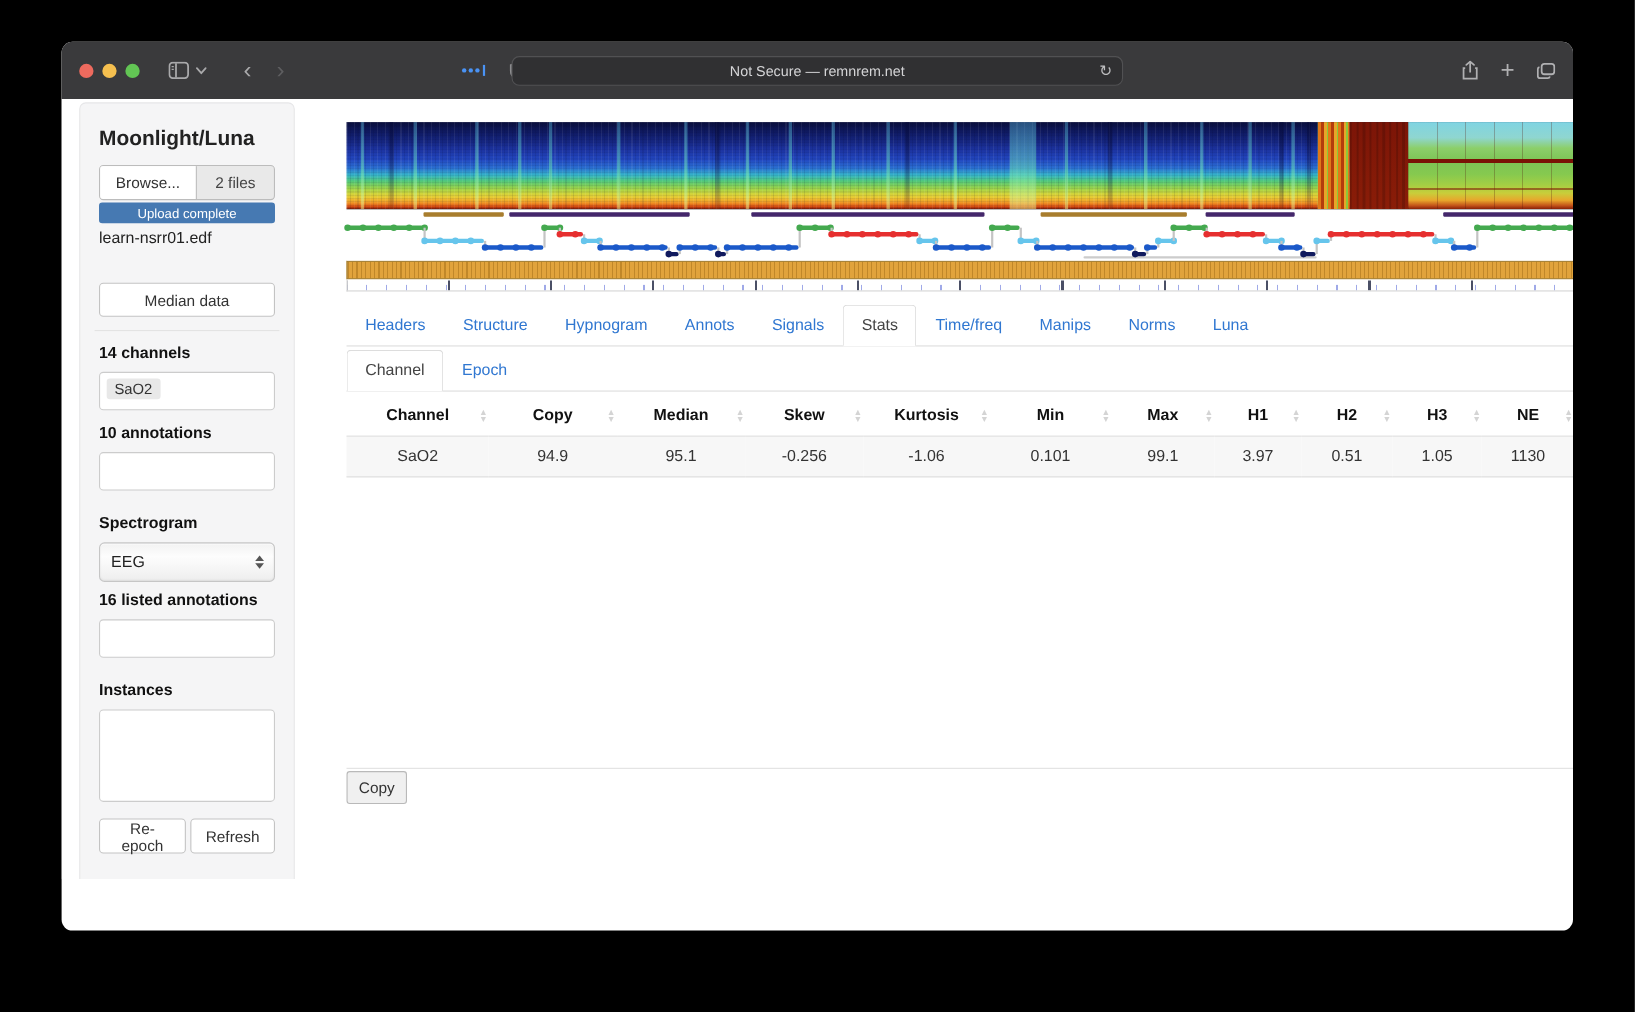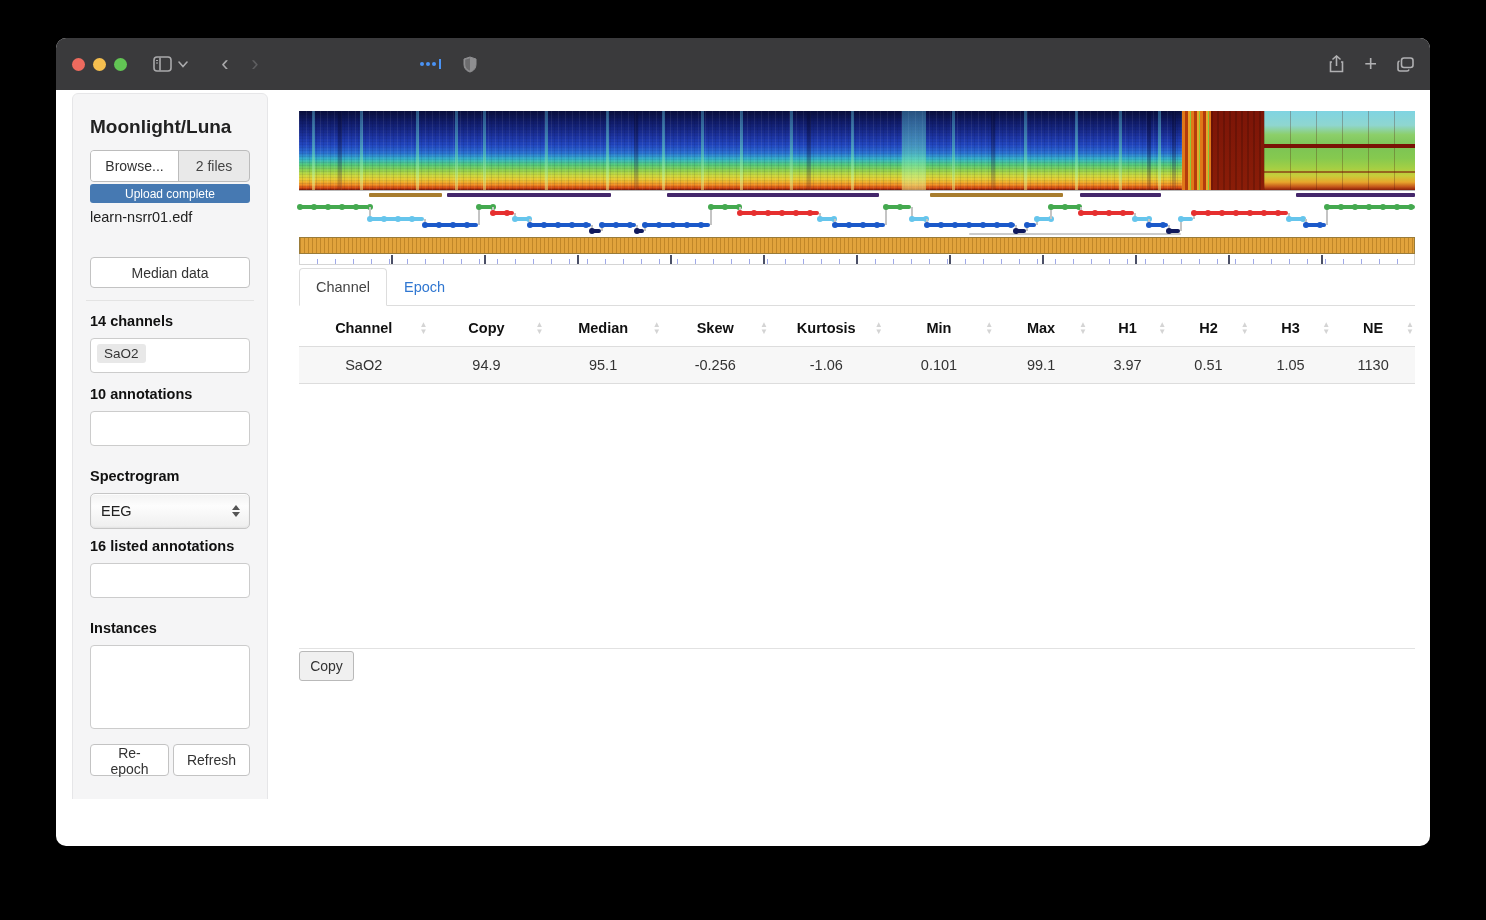--- a/index.html
+++ b/index.html
@@ -20,21 +20,21 @@
   .ext-dots { display:flex; align-items:center; gap:2px; margin-left:150px; }
   .ext-dots i { width:4px; height:4px; border-radius:50%; background:#4a93f5; display:block; }
   .ext-dots b { width:2px; height:10px; background:#4a93f5; display:block; margin-left:1px; }
 
   
   .appheader { height:47px; background:#222326; display:flex; align-items:center; justify-content:flex-end; gap:8px; padding-right:16px; }
   .hbtn { background:#4a82c4; border:1px solid #3f74b5; color:#fff; font-size:13px; padding:5px 12px; border-radius:4px; font-family:inherit; cursor:pointer; }
 
   
   .page { height:709px; background:#fff; display:flex; overflow:hidden; }
-  .well { margin:3px 0 -12px 16px; width:196px; background:#f5f5f6; border:1px solid #e6e6e8; border-radius:6px; padding:14px 17px; flex:none; }
+  .well { margin:3px 16px -12px 16px; width:196px; background:#f5f5f6; border:1px solid #e6e6e8; border-radius:6px; padding:14px 17px; flex:none; }
   .main { margin-left:31px; padding-top:21px; width:1116px; flex:none; }
 
   
   .sb-title { font-size:19px; font-weight:bold; color:#222; margin:8px 0 12px 0; }
   .filegroup { display:flex; width:160px; height:32px; border:1px solid #bcbcbc; border-radius:4px; overflow:hidden; background:#e9e9e9; }
   .filegroup .browse { background:#fff; border-right:1px solid #bcbcbc; width:88px; display:flex; align-items:center; justify-content:center; font-size:14px; color:#333; cursor:pointer; }
   .filegroup .nfiles { flex:1; display:flex; align-items:center; justify-content:center; font-size:14px; color:#444; }
   .progress { width:160px; height:19px; margin-top:2px; background:#4679b2; border-radius:3px; color:#fff; font-size:12px; display:flex; align-items:center; justify-content:center; }
   .fname { font-size:14.5px; color:#222; margin:6px 0 0 0; }
   .btn-default { background:#fff; border:1px solid #c3c3c3; border-radius:4px; color:#333; font-size:14px; font-family:inherit; cursor:pointer; }
@@ -139,20 +139,24 @@
         <i></i>
         <i></i>
         <b></b>
       </div>
     <span class="chrome-ic" style="margin-left:22px;">
       <svg width="14" height="17" viewBox="0 0 14 17">
           <path d="M7 1 L13 3 V8 C13 12.5 10.5 15 7 16 C3.5 15 1 12.5 1 8 V3 Z" fill="#8e8e90" stroke="#8e8e90"></path>
           <path d="M7 2.2 V14.8 C4.3 13.8 2.2 11.7 2.2 8 V3.8 Z" fill="#6c6c6e"></path>
         </svg>
     </span>
+    <div class="urlbar">
+      <span>Not Secure — remnrem.net</span>
+      <span class="reload">↻</span>
+    </div>
     <div class="toolbar-right">
       <span class="chrome-ic">
         <svg width="15" height="18" viewBox="0 0 15 18">
             <path d="M7.5 1 V11" stroke="#b0b0b2" stroke-width="1.6" fill="none"></path>
             <path d="M4 4 L7.5 1 L11 4" stroke="#b0b0b2" stroke-width="1.6" fill="none" stroke-linecap="round"></path>
             <path d="M3 7 H1.5 V16.5 H13.5 V7 H12" stroke="#b0b0b2" stroke-width="1.6" fill="none"></path>
           </svg>
       </span>
       <span class="chrome-ic" style="font-size:22px;color:#b0b0b2;">+</span>
       <span class="chrome-ic">
@@ -397,20 +401,32 @@
           <div class="hy-dot" style="left: 1038.72px; top: 5px; background: rgb(68, 169, 79);"></div>
           <div class="hy-dot" style="left: 1052.72px; top: 5px; background: rgb(68, 169, 79);"></div>
           <div class="hy-dot" style="left: 1066.72px; top: 5px; background: rgb(68, 169, 79);"></div>
           <div class="hy-dot" style="left: 1080.72px; top: 5px; background: rgb(68, 169, 79);"></div>
           <div class="hy-dot" style="left: 1094.72px; top: 5px; background: rgb(68, 169, 79);"></div>
           <div class="hy-dot" style="left: 1108.72px; top: 5px; background: rgb(68, 169, 79);"></div>
         </div>
       <div class="orange-band"></div>
       <div class="ticks"></div>
 
+      <div class="tabbar">
+          <div class="tab">Headers</div>
+          <div class="tab">Structure</div>
+          <div class="tab">Hypnogram</div>
+          <div class="tab">Annots</div>
+          <div class="tab">Signals</div>
+          <div class="tab active">Stats</div>
+          <div class="tab">Time/freq</div>
+          <div class="tab">Manips</div>
+          <div class="tab">Norms</div>
+          <div class="tab">Luna</div>
+        </div>
       <div class="tabbar sub">
           <div class="tab active">Channel</div>
           <div class="tab">Epoch</div>
         </div>
 
       <table class="stats">
         <colgroup>
             <col style="width: 11.6%;">
             <col style="width: 10.4%;">
             <col style="width: 10.5%;">

